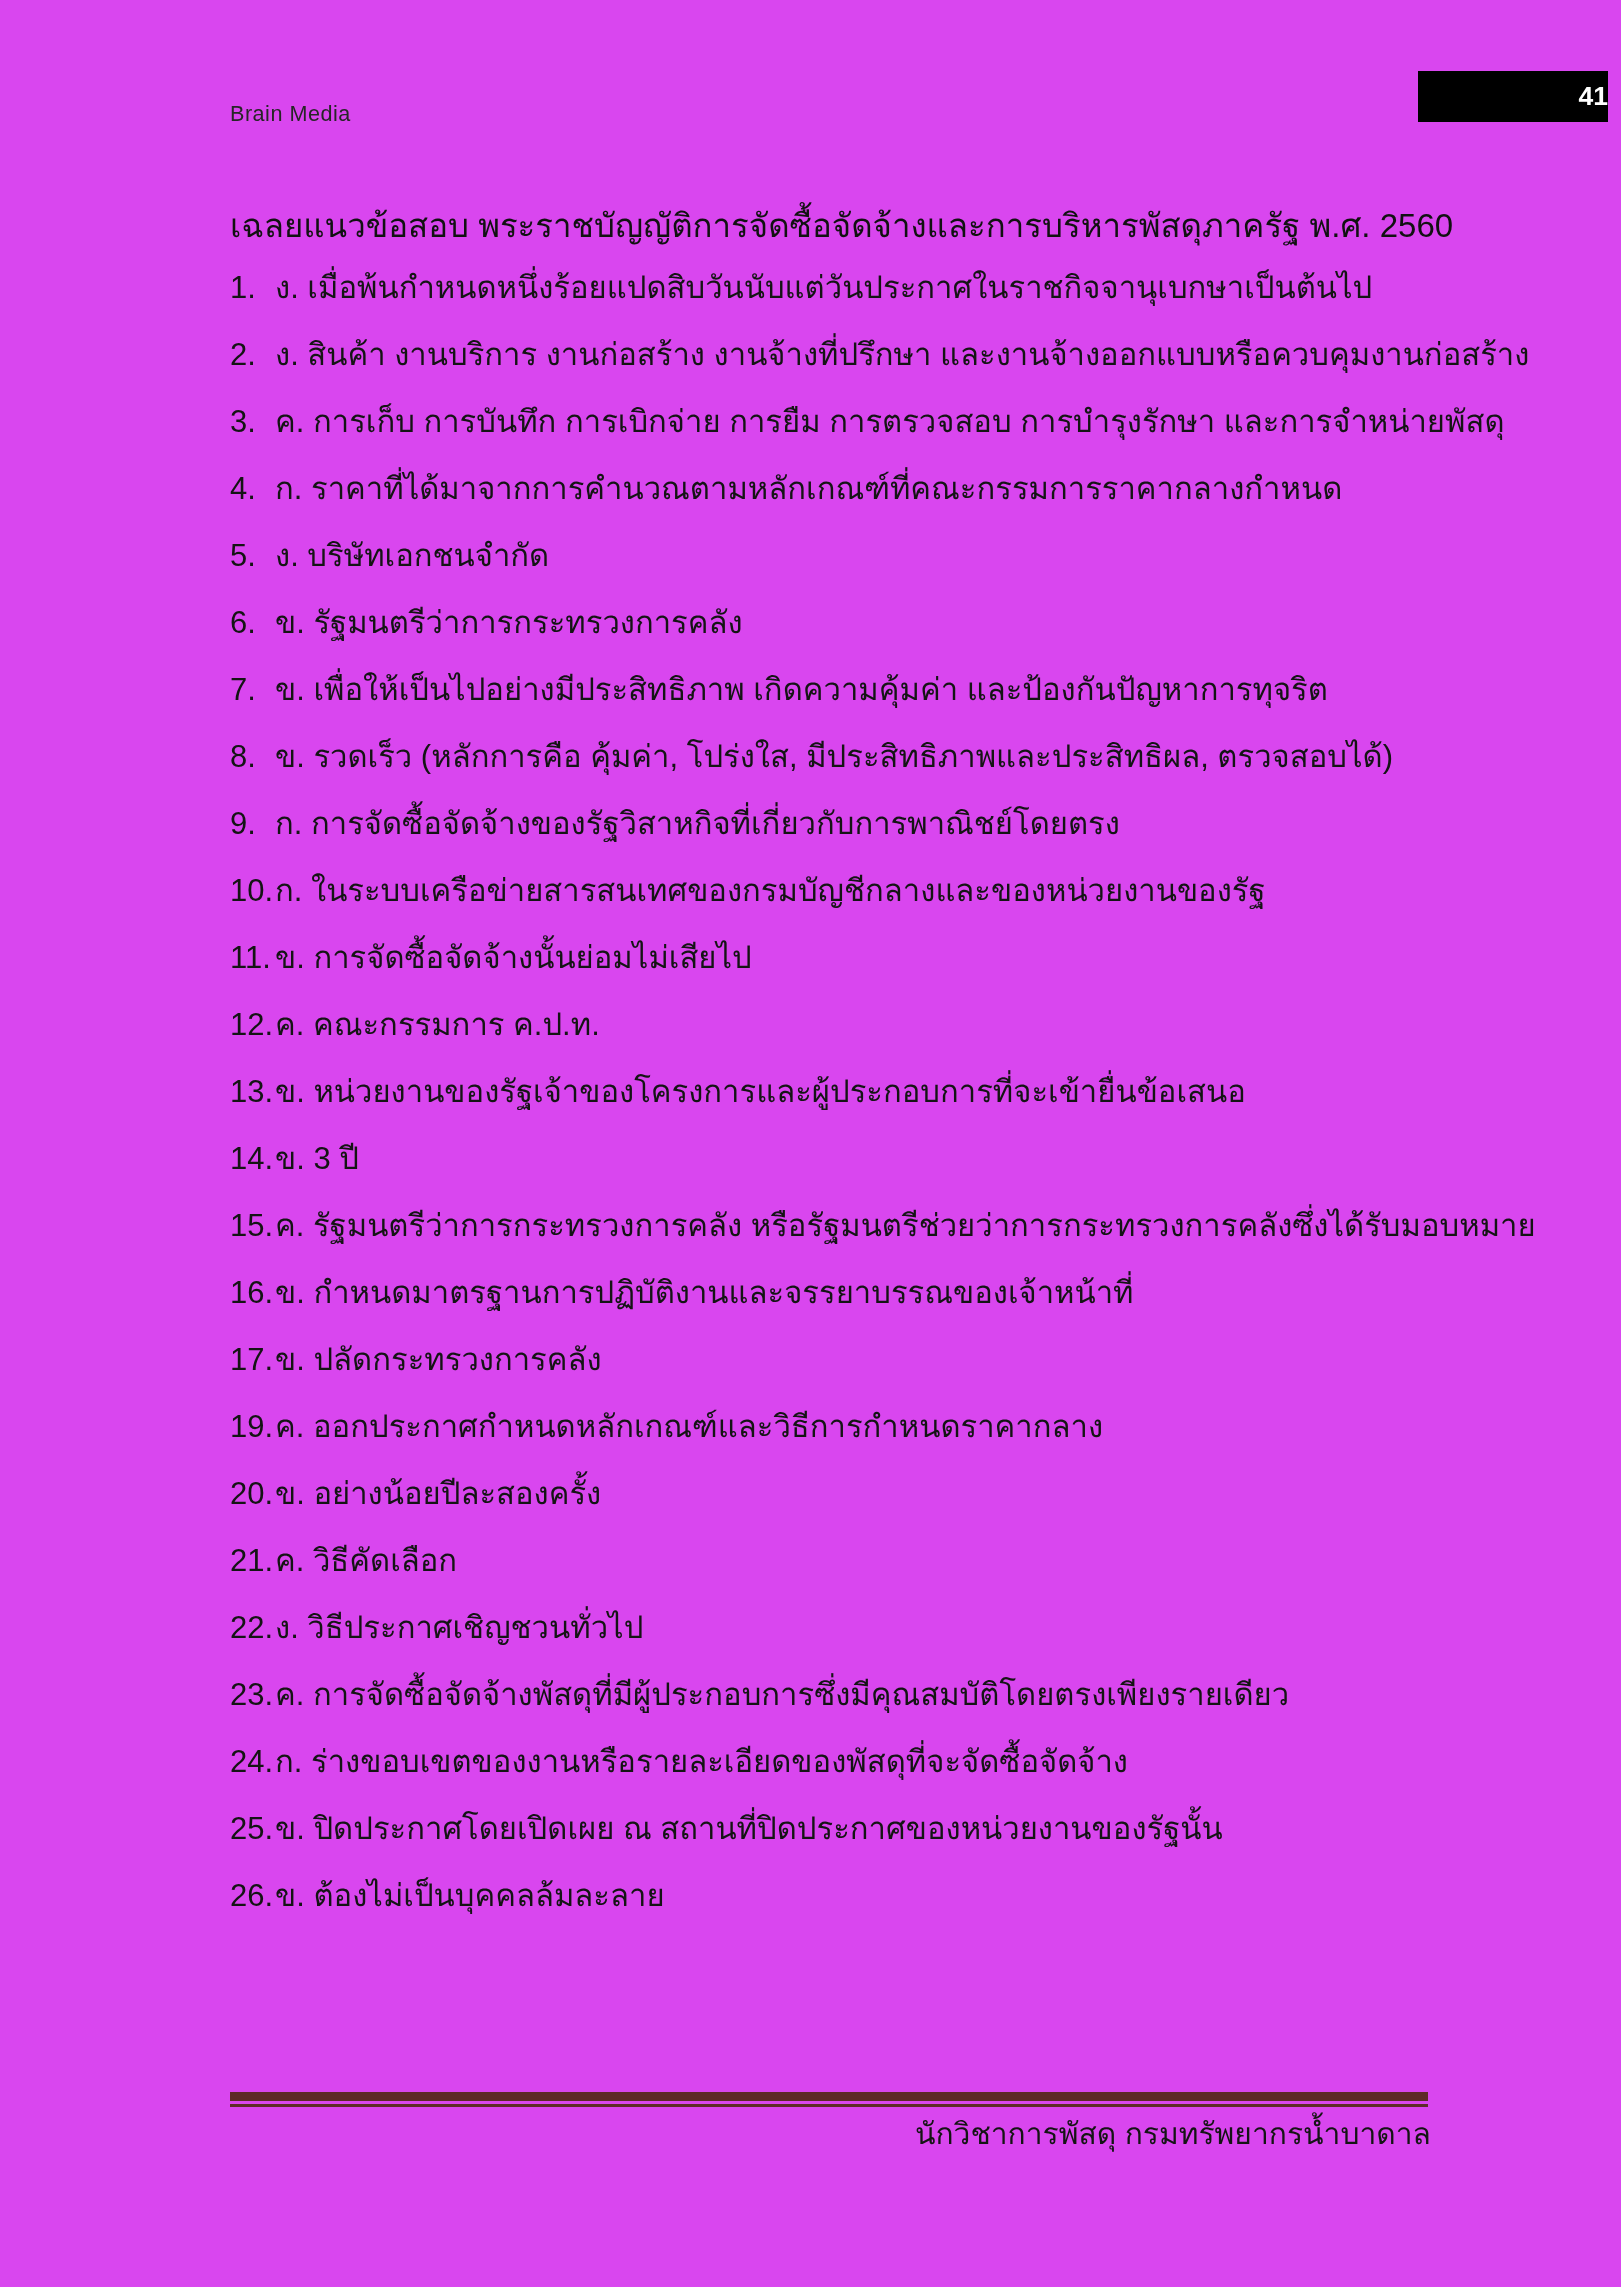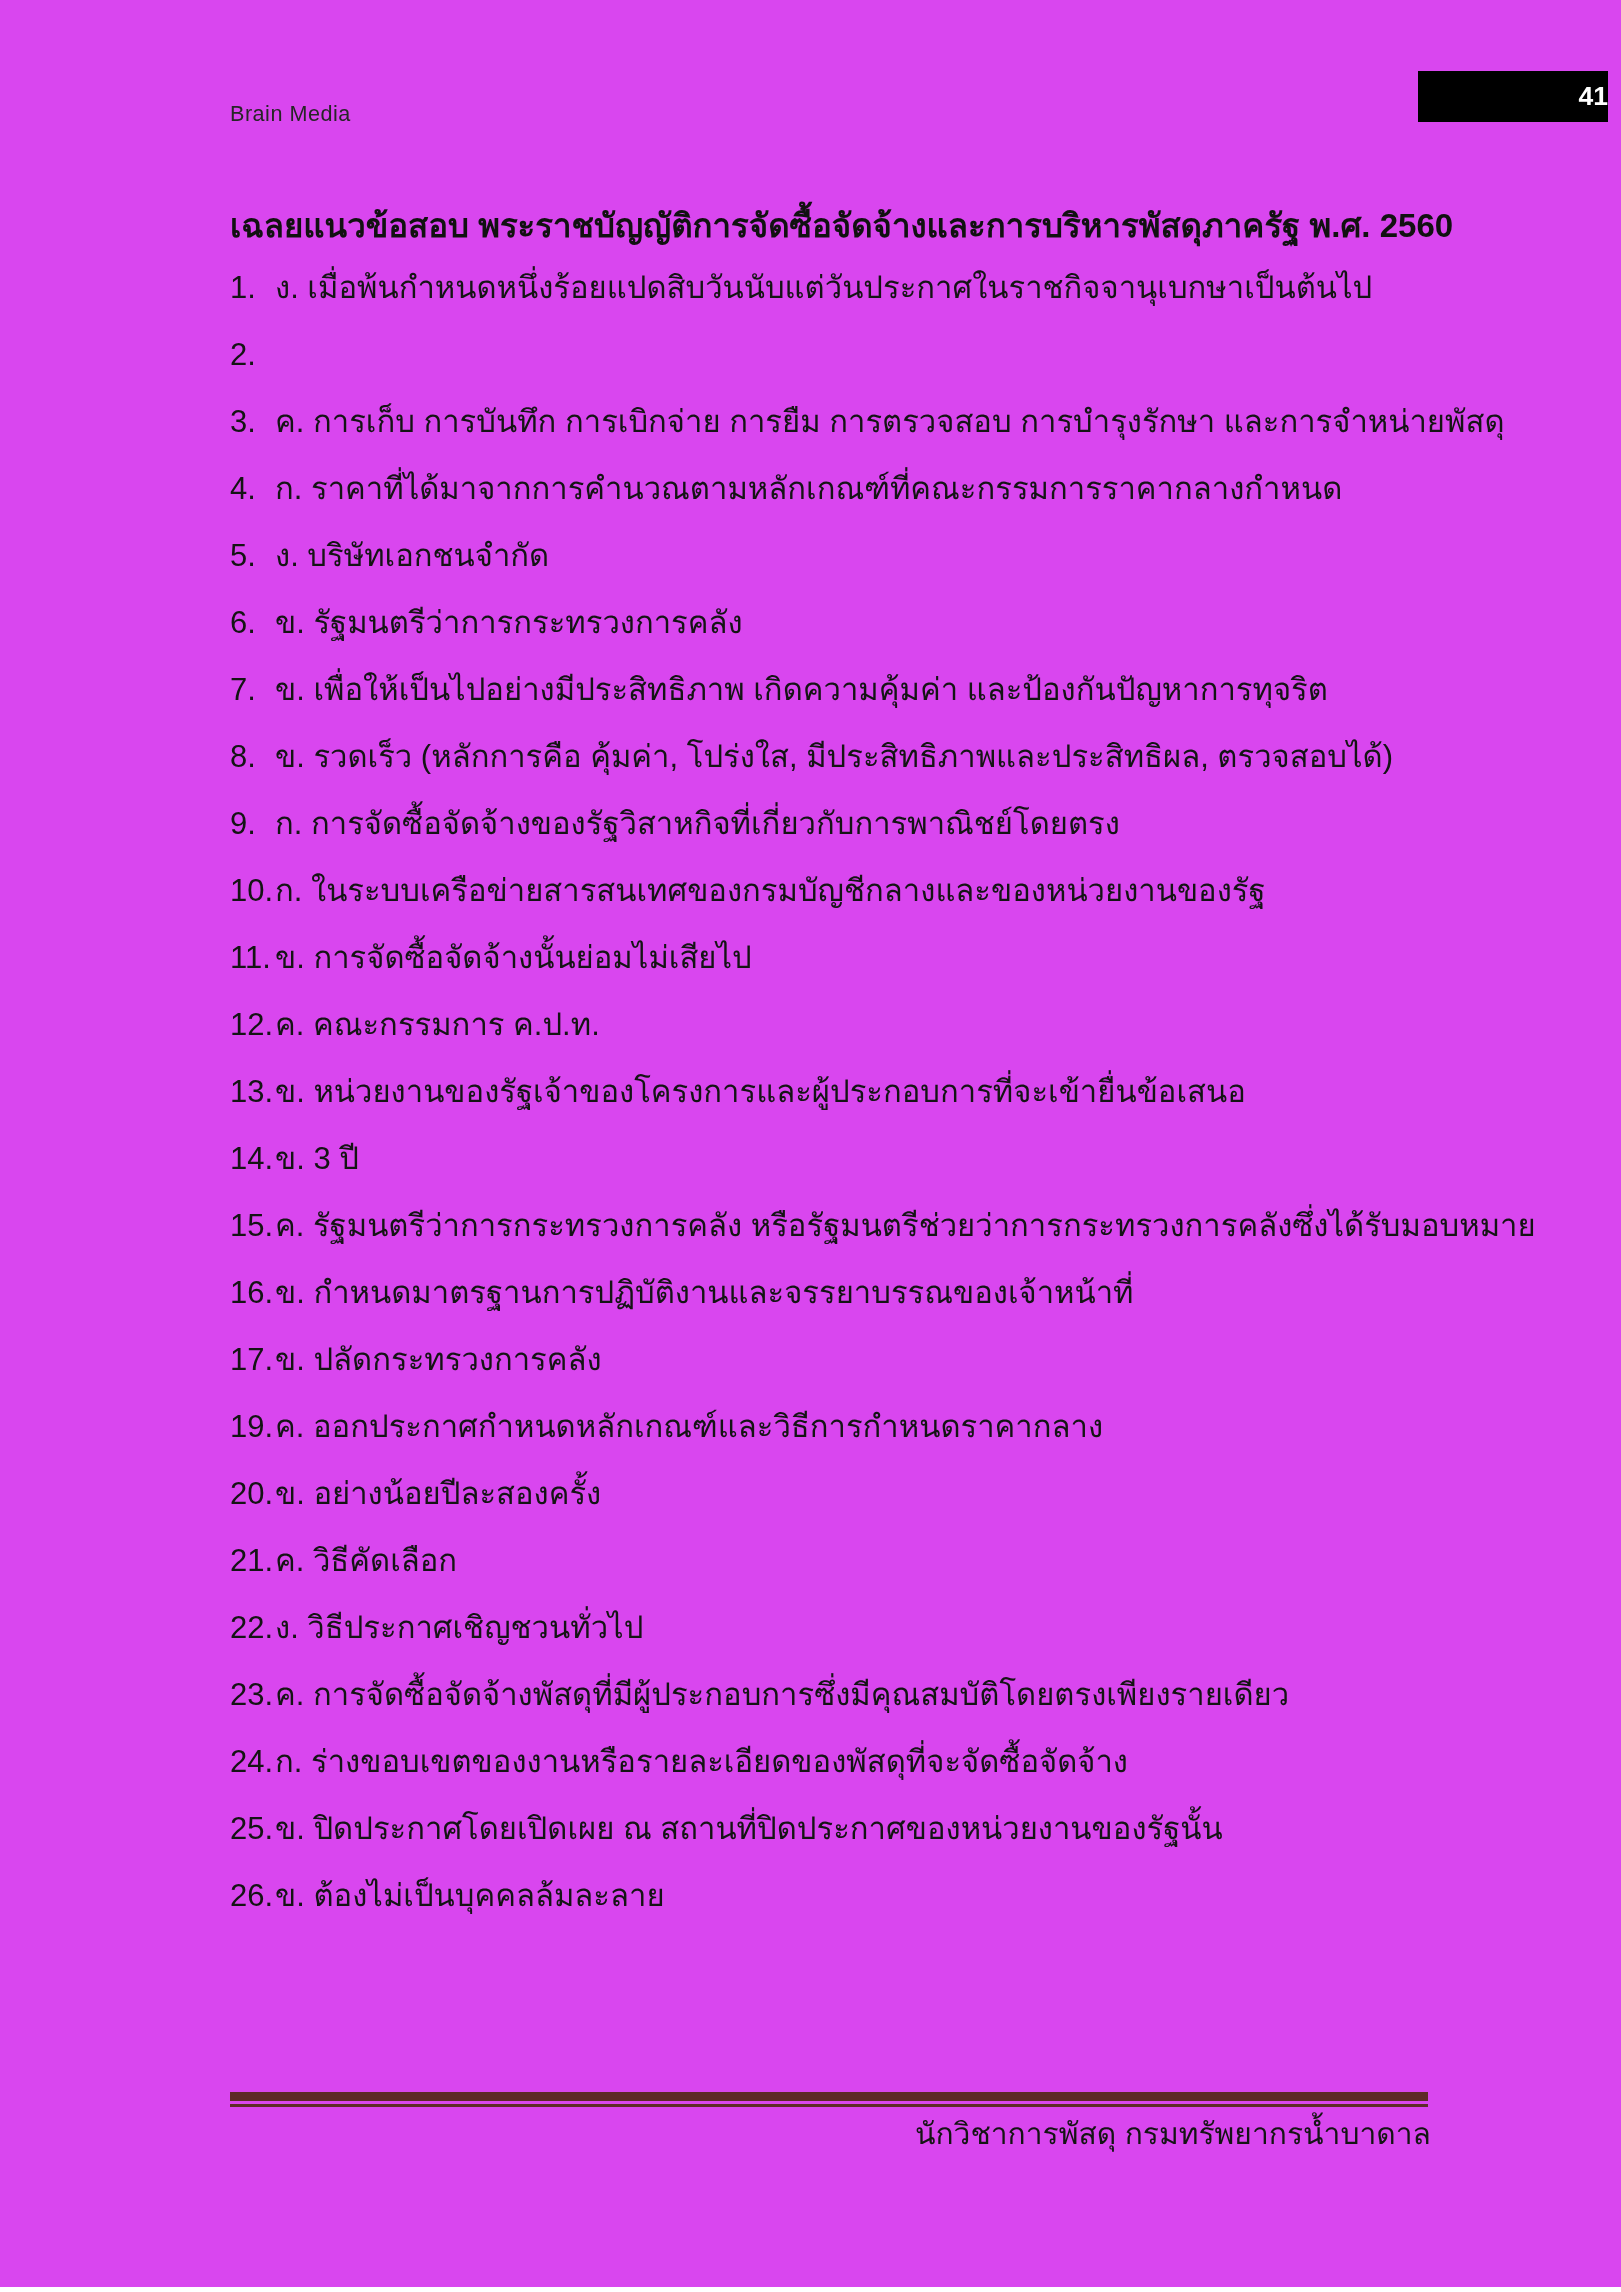--- a/index.html
+++ b/index.html
@@ -41,21 +41,21 @@
     font-size: 26.5px;
     font-weight: 600;
   }
   .doc-title {
     position: absolute;
     left: 230px;
     width: 1201px;
     top: 199px;
     text-align: center;
     font-size: 33px;
-    font-weight: 700;
+    font-weight: 400;
     white-space: nowrap;
     color: #111111;
   }
   
   .answers {
     position: absolute;
     left: 230px;
     top: 267px;
     width: 1274px;
   }
@@ -114,20 +114,21 @@
 
   <h1 class="doc-title">เฉลยแนวข้อสอบ พระราชบัญญัติการจัดซื้อจัดจ้างและการบริหารพัสดุภาครัฐ พ.ศ. 2560</h1>
 
   <div class="answers" id="answer-list">
       <div class="answer-row">
         <span class="answer-no">1.</span>
         <span class="answer-text">ง. เมื่อพ้นกำหนดหนึ่งร้อยแปดสิบวันนับแต่วันประกาศในราชกิจจานุเบกษาเป็นต้นไป</span>
       </div>
       <div class="answer-row">
         <span class="answer-no">2.</span>
+        <span class="answer-text">ง. สินค้า งานบริการ งานก่อสร้าง งานจ้างที่ปรึกษา และงานจ้างออกแบบหรือควบคุมงานก่อสร้าง</span>
       </div>
       <div class="answer-row">
         <span class="answer-no">3.</span>
         <span class="answer-text">ค. การเก็บ การบันทึก การเบิกจ่าย การยืม การตรวจสอบ การบำรุงรักษา และการจำหน่ายพัสดุ</span>
       </div>
       <div class="answer-row">
         <span class="answer-no">4.</span>
         <span class="answer-text">ก. ราคาที่ได้มาจากการคำนวณตามหลักเกณฑ์ที่คณะกรรมการราคากลางกำหนด</span>
       </div>
       <div class="answer-row">

